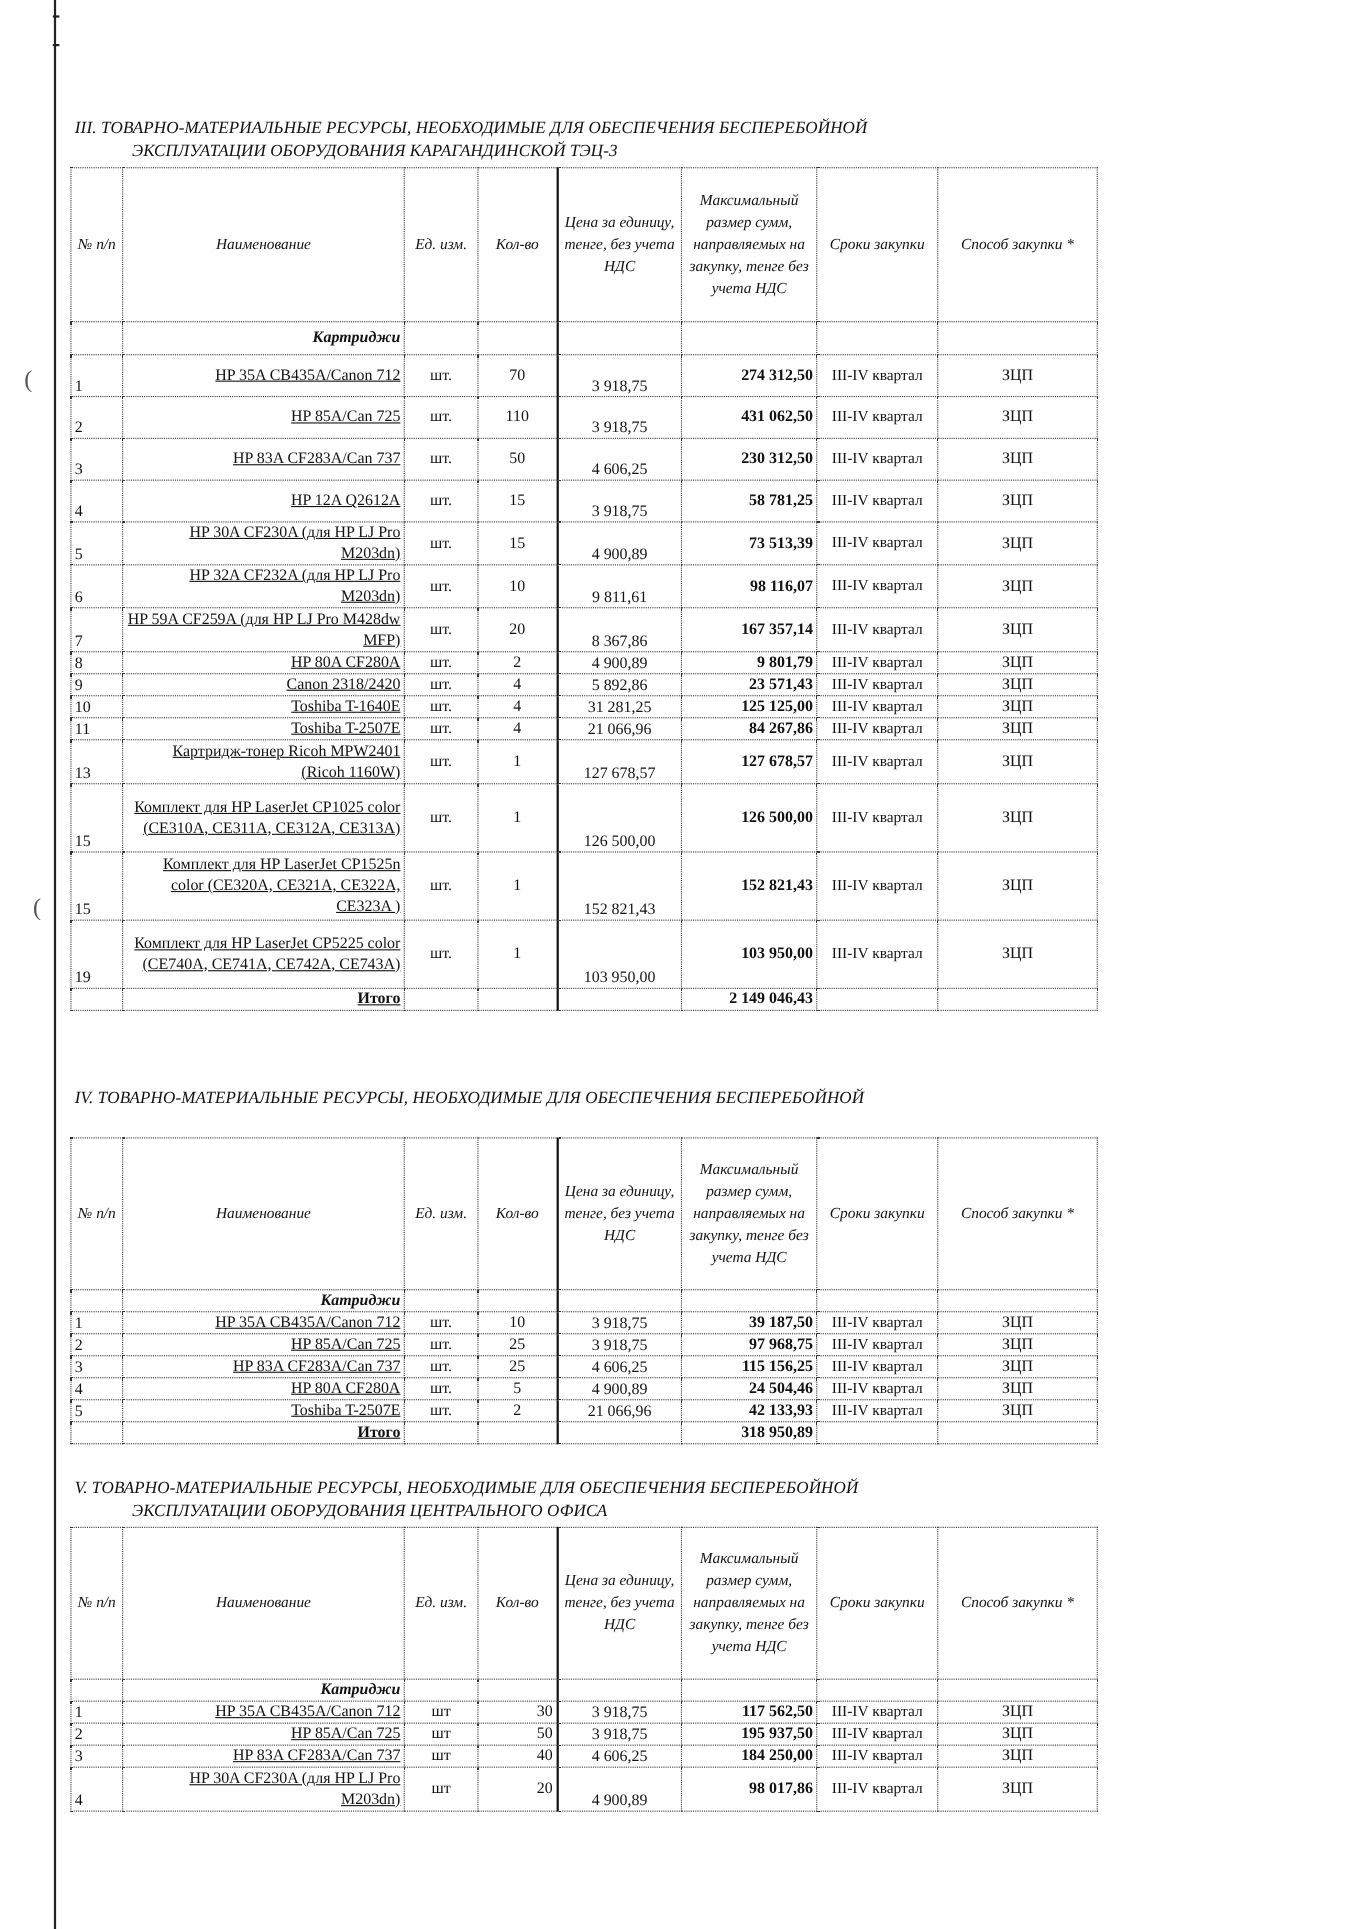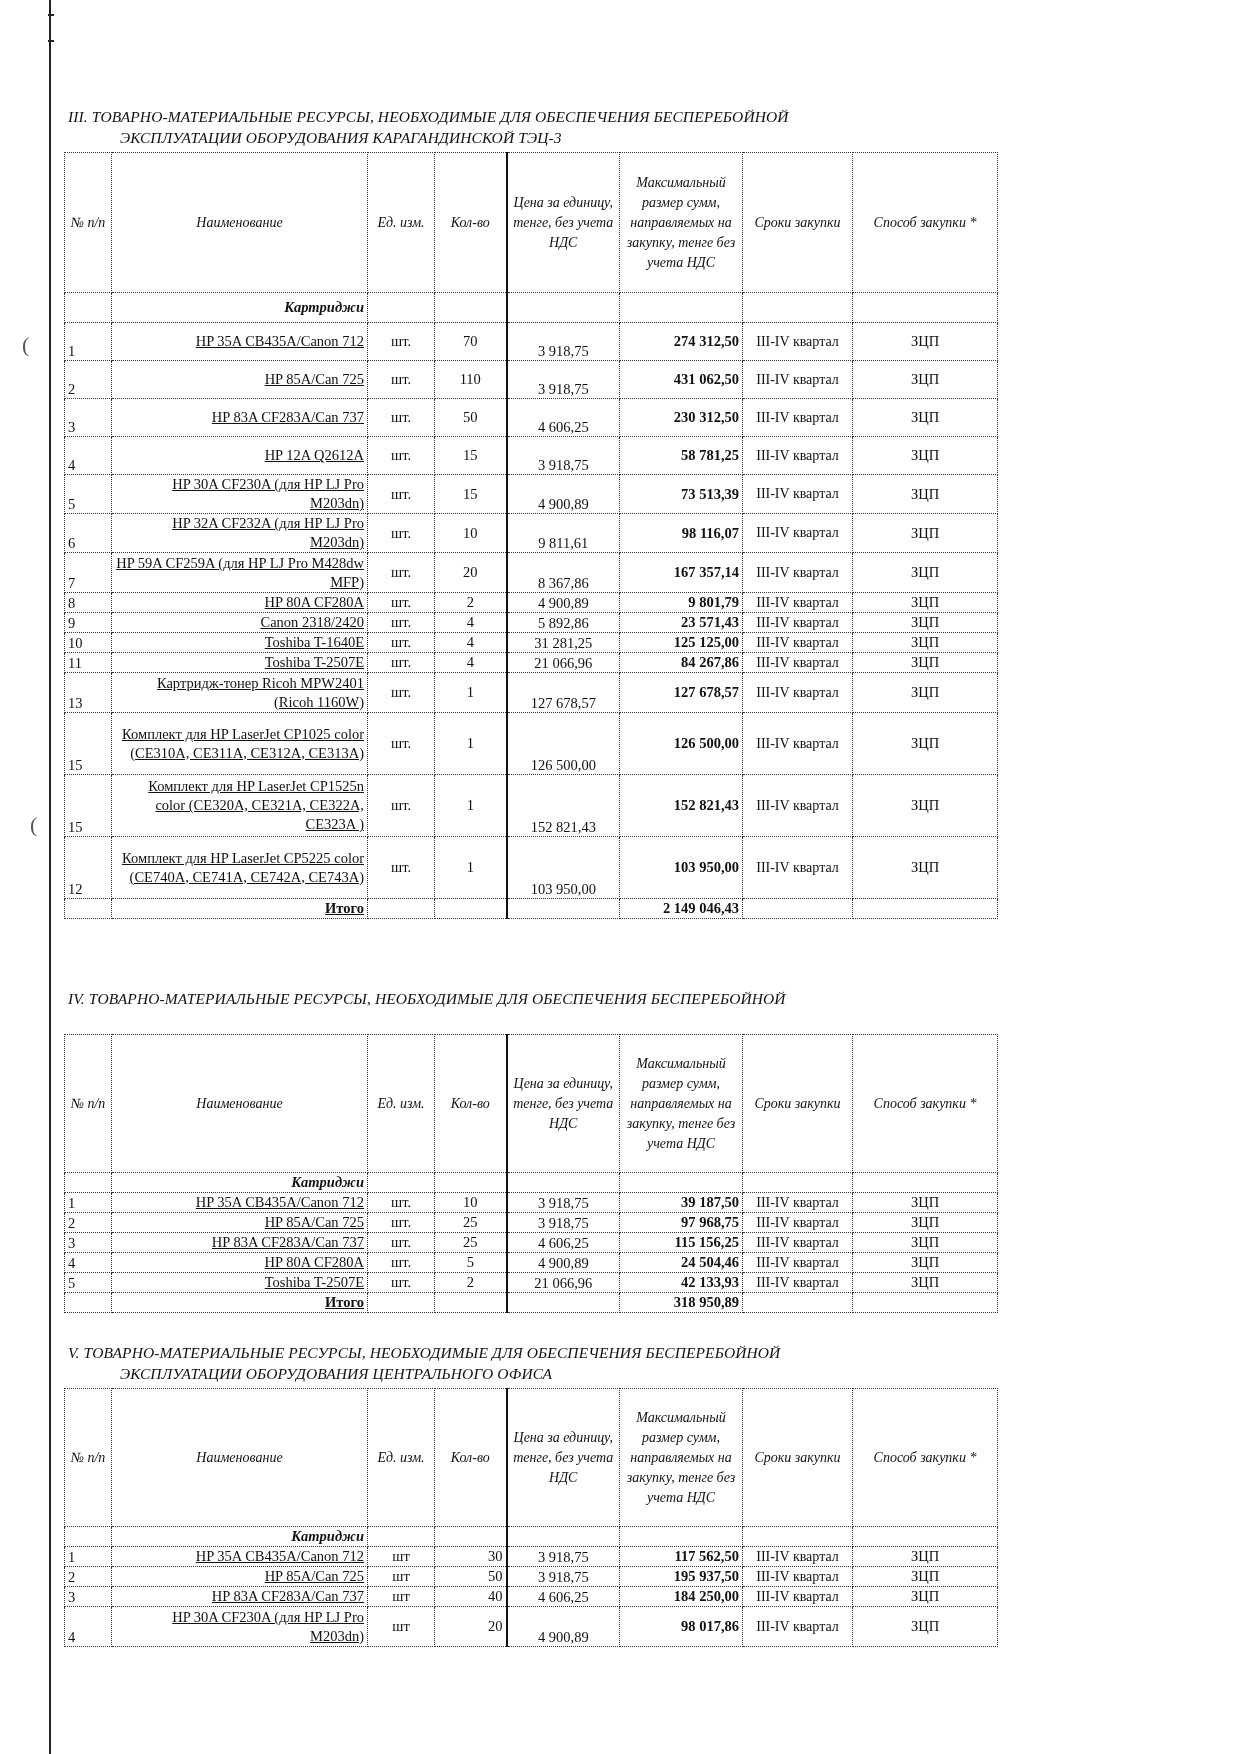--- a/index.html
+++ b/index.html
@@ -209,21 +209,21 @@
         <td class="num">15</td>
         <td class="name">Комплект для HP LaserJet CP1525n color (CE320A, CE321A, CE322A, CE323A )</td>
         <td class="unit">шт.</td>
         <td class="qty thick-r">1</td>
         <td class="price">152 821,43</td>
         <td class="max">152 821,43</td>
         <td class="term">III-IV квартал</td>
         <td class="method">ЗЦП</td>
       </tr>
       <tr style="height: 62px;">
-        <td class="num">12</td>
+        <td class="num">19</td>
         <td class="name">Комплект для HP LaserJet CP5225 color (CE740A, CE741A, CE742A, CE743A)</td>
         <td class="unit">шт.</td>
         <td class="qty thick-r">1</td>
         <td class="price">103 950,00</td>
         <td class="max">103 950,00</td>
         <td class="term">III-IV квартал</td>
         <td class="method">ЗЦП</td>
       </tr>
       <tr class="total" style="height: 20px;">
         <td></td>

